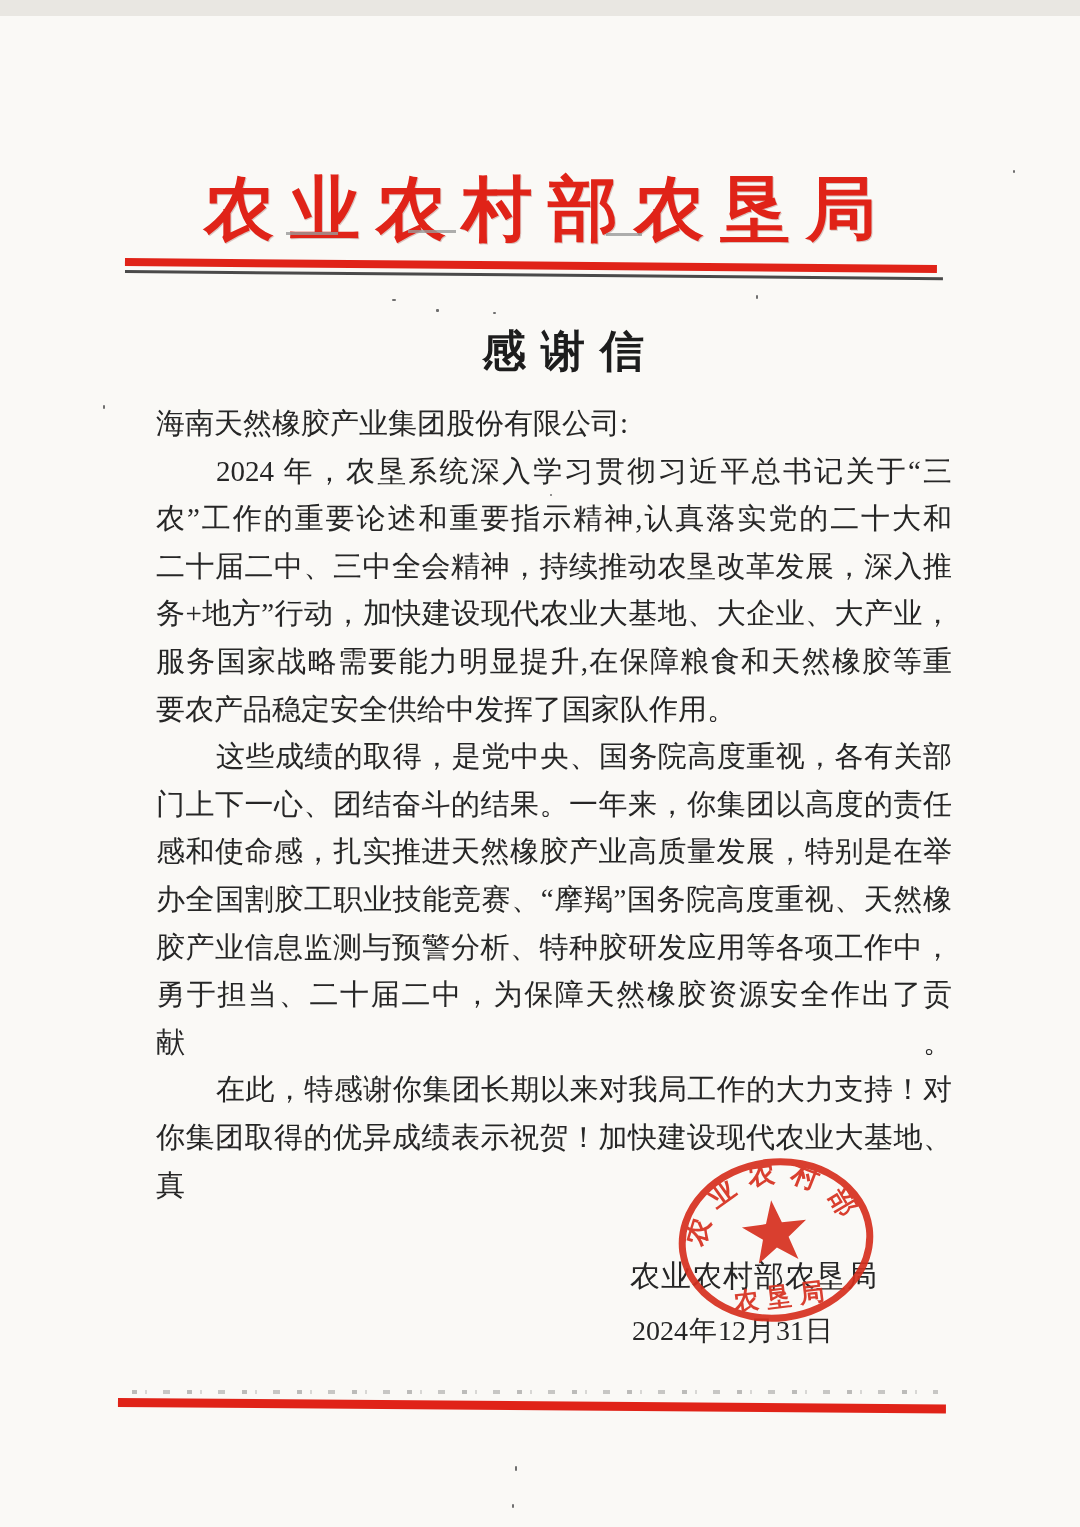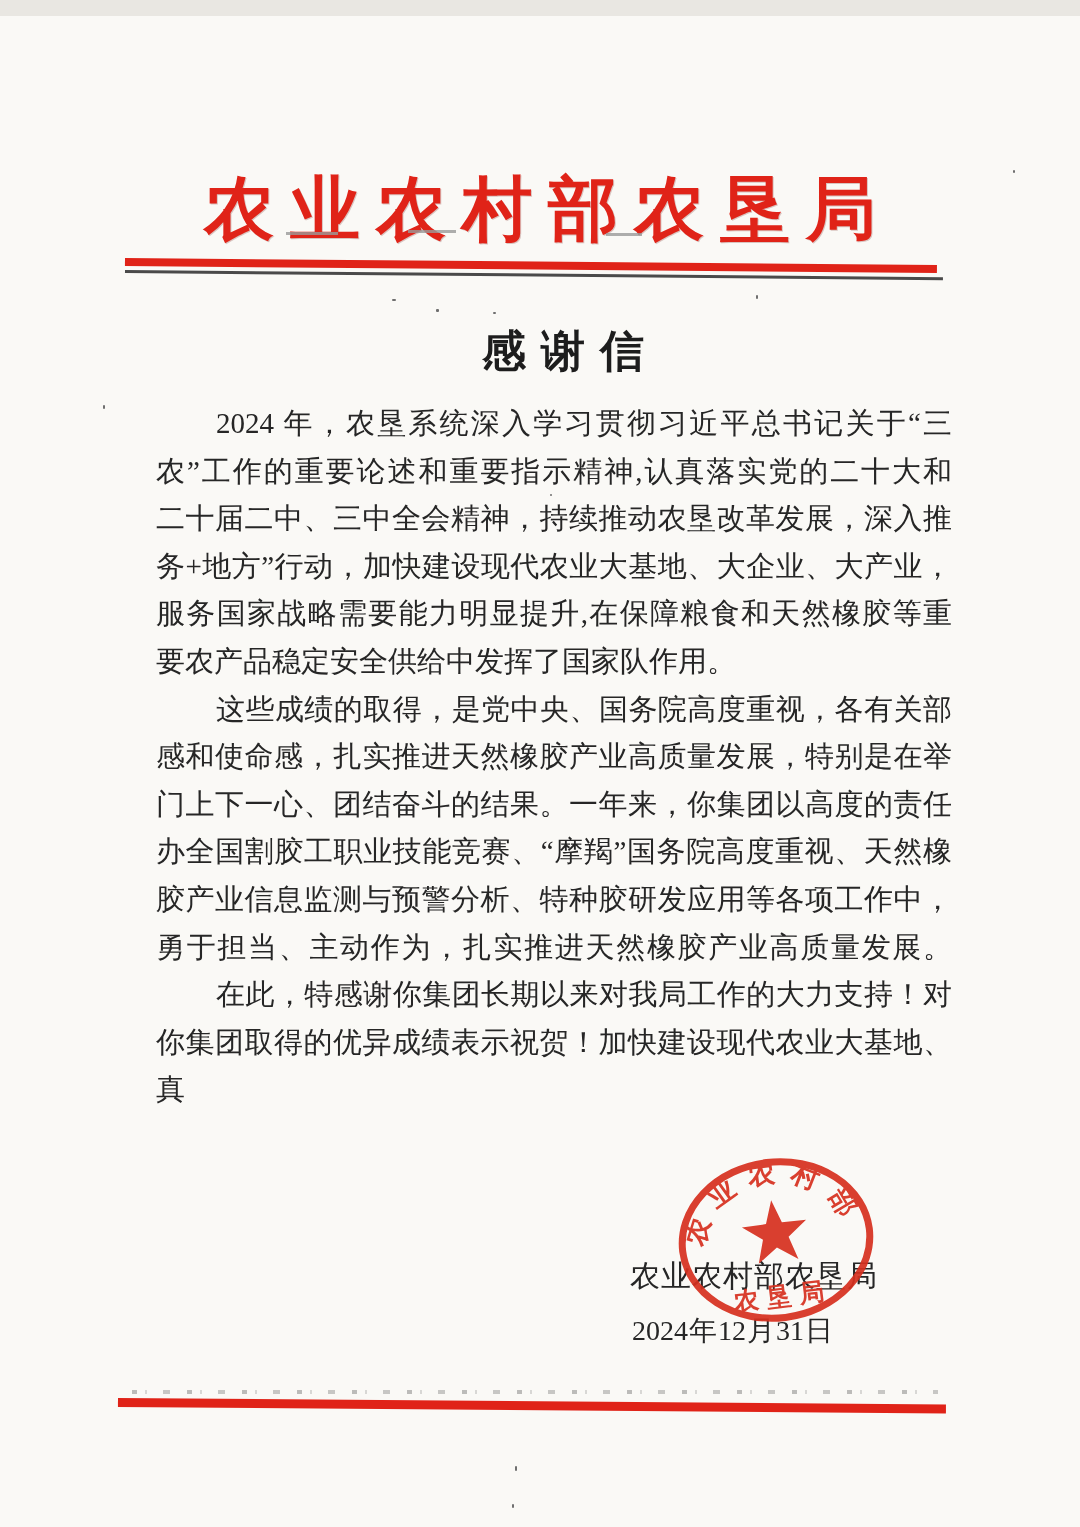--- a/index.html
+++ b/index.html
@@ -99,32 +99,33 @@
   <div class="ghost" style="top:216px;left:286px;width:52px;"></div>
   <div class="ghost" style="top:214px;left:408px;width:48px;"></div>
   <div class="ghost" style="top:217px;left:606px;width:36px;"></div>
 
   <div class="rule-red"></div>
   <div class="rule-dark"></div>
 
   <div class="letter-title">感 谢 信</div>
 
   <div class="body-block">
+    <div class="ln">海南天然橡胶产业集团股份有限公司:</div>
     <div class="ln just ind">2024 年，农垦系统深入学习贯彻习近平总书记关于“三</div>
     <div class="ln just">农”工作的重要论述和重要指示精神,认真落实党的二十大和</div>
     <div class="ln just">二十届二中、三中全会精神，持续推动农垦改革发展，深入推</div>
     <div class="ln just">务+地方”行动，加快建设现代农业大基地、大企业、大产业，</div>
     <div class="ln just">服务国家战略需要能力明显提升,在保障粮食和天然橡胶等重</div>
     <div class="ln">要农产品稳定安全供给中发挥了国家队作用。</div>
     <div class="ln just ind">这些成绩的取得，是党中央、国务院高度重视，各有关部</div>
+    <div class="ln just">门上下一心、团结奋斗的结果。一年来，你集团以高度的责任</div>
     <div class="ln just">感和使命感，扎实推进天然橡胶产业高质量发展，特别是在举</div>
-    <div class="ln just">门上下一心、团结奋斗的结果。一年来，你集团以高度的责任</div>
     <div class="ln just">办全国割胶工职业技能竞赛、“摩羯”国务院高度重视、天然橡</div>
     <div class="ln just">胶产业信息监测与预警分析、特种胶研发应用等各项工作中，</div>
-    <div class="ln just">勇于担当、主动作为，扎实推进天然橡胶产业高质量发展。</div>
+    <div class="ln just">勇于担当、二十届二中，为保障天然橡胶资源安全作出了贡献。</div>
     <div class="ln just ind">在此，特感谢你集团长期以来对我局工作的大力支持！对</div>
     <div class="ln just">你集团取得的优异成绩表示祝贺！加快建设现代农业大基地、真</div>
   </div>
 
   <div class="sig-org">农业农村部农垦局</div>
   <div class="sig-date">2024 年 12 月 31 日</div>
 
   <svg class="seal" viewBox="0 0 204 172">
     <ellipse cx="102" cy="86" rx="94" ry="78" fill="none" stroke="#d7301f" stroke-width="7"></ellipse>
     <polygon fill="#d7301f" points="102,46 110,69 134.3,69.5 114.9,84.2 122,107.5 102,93.6 82,107.5 89.1,84.2 69.7,69.5 94,69"></polygon>

